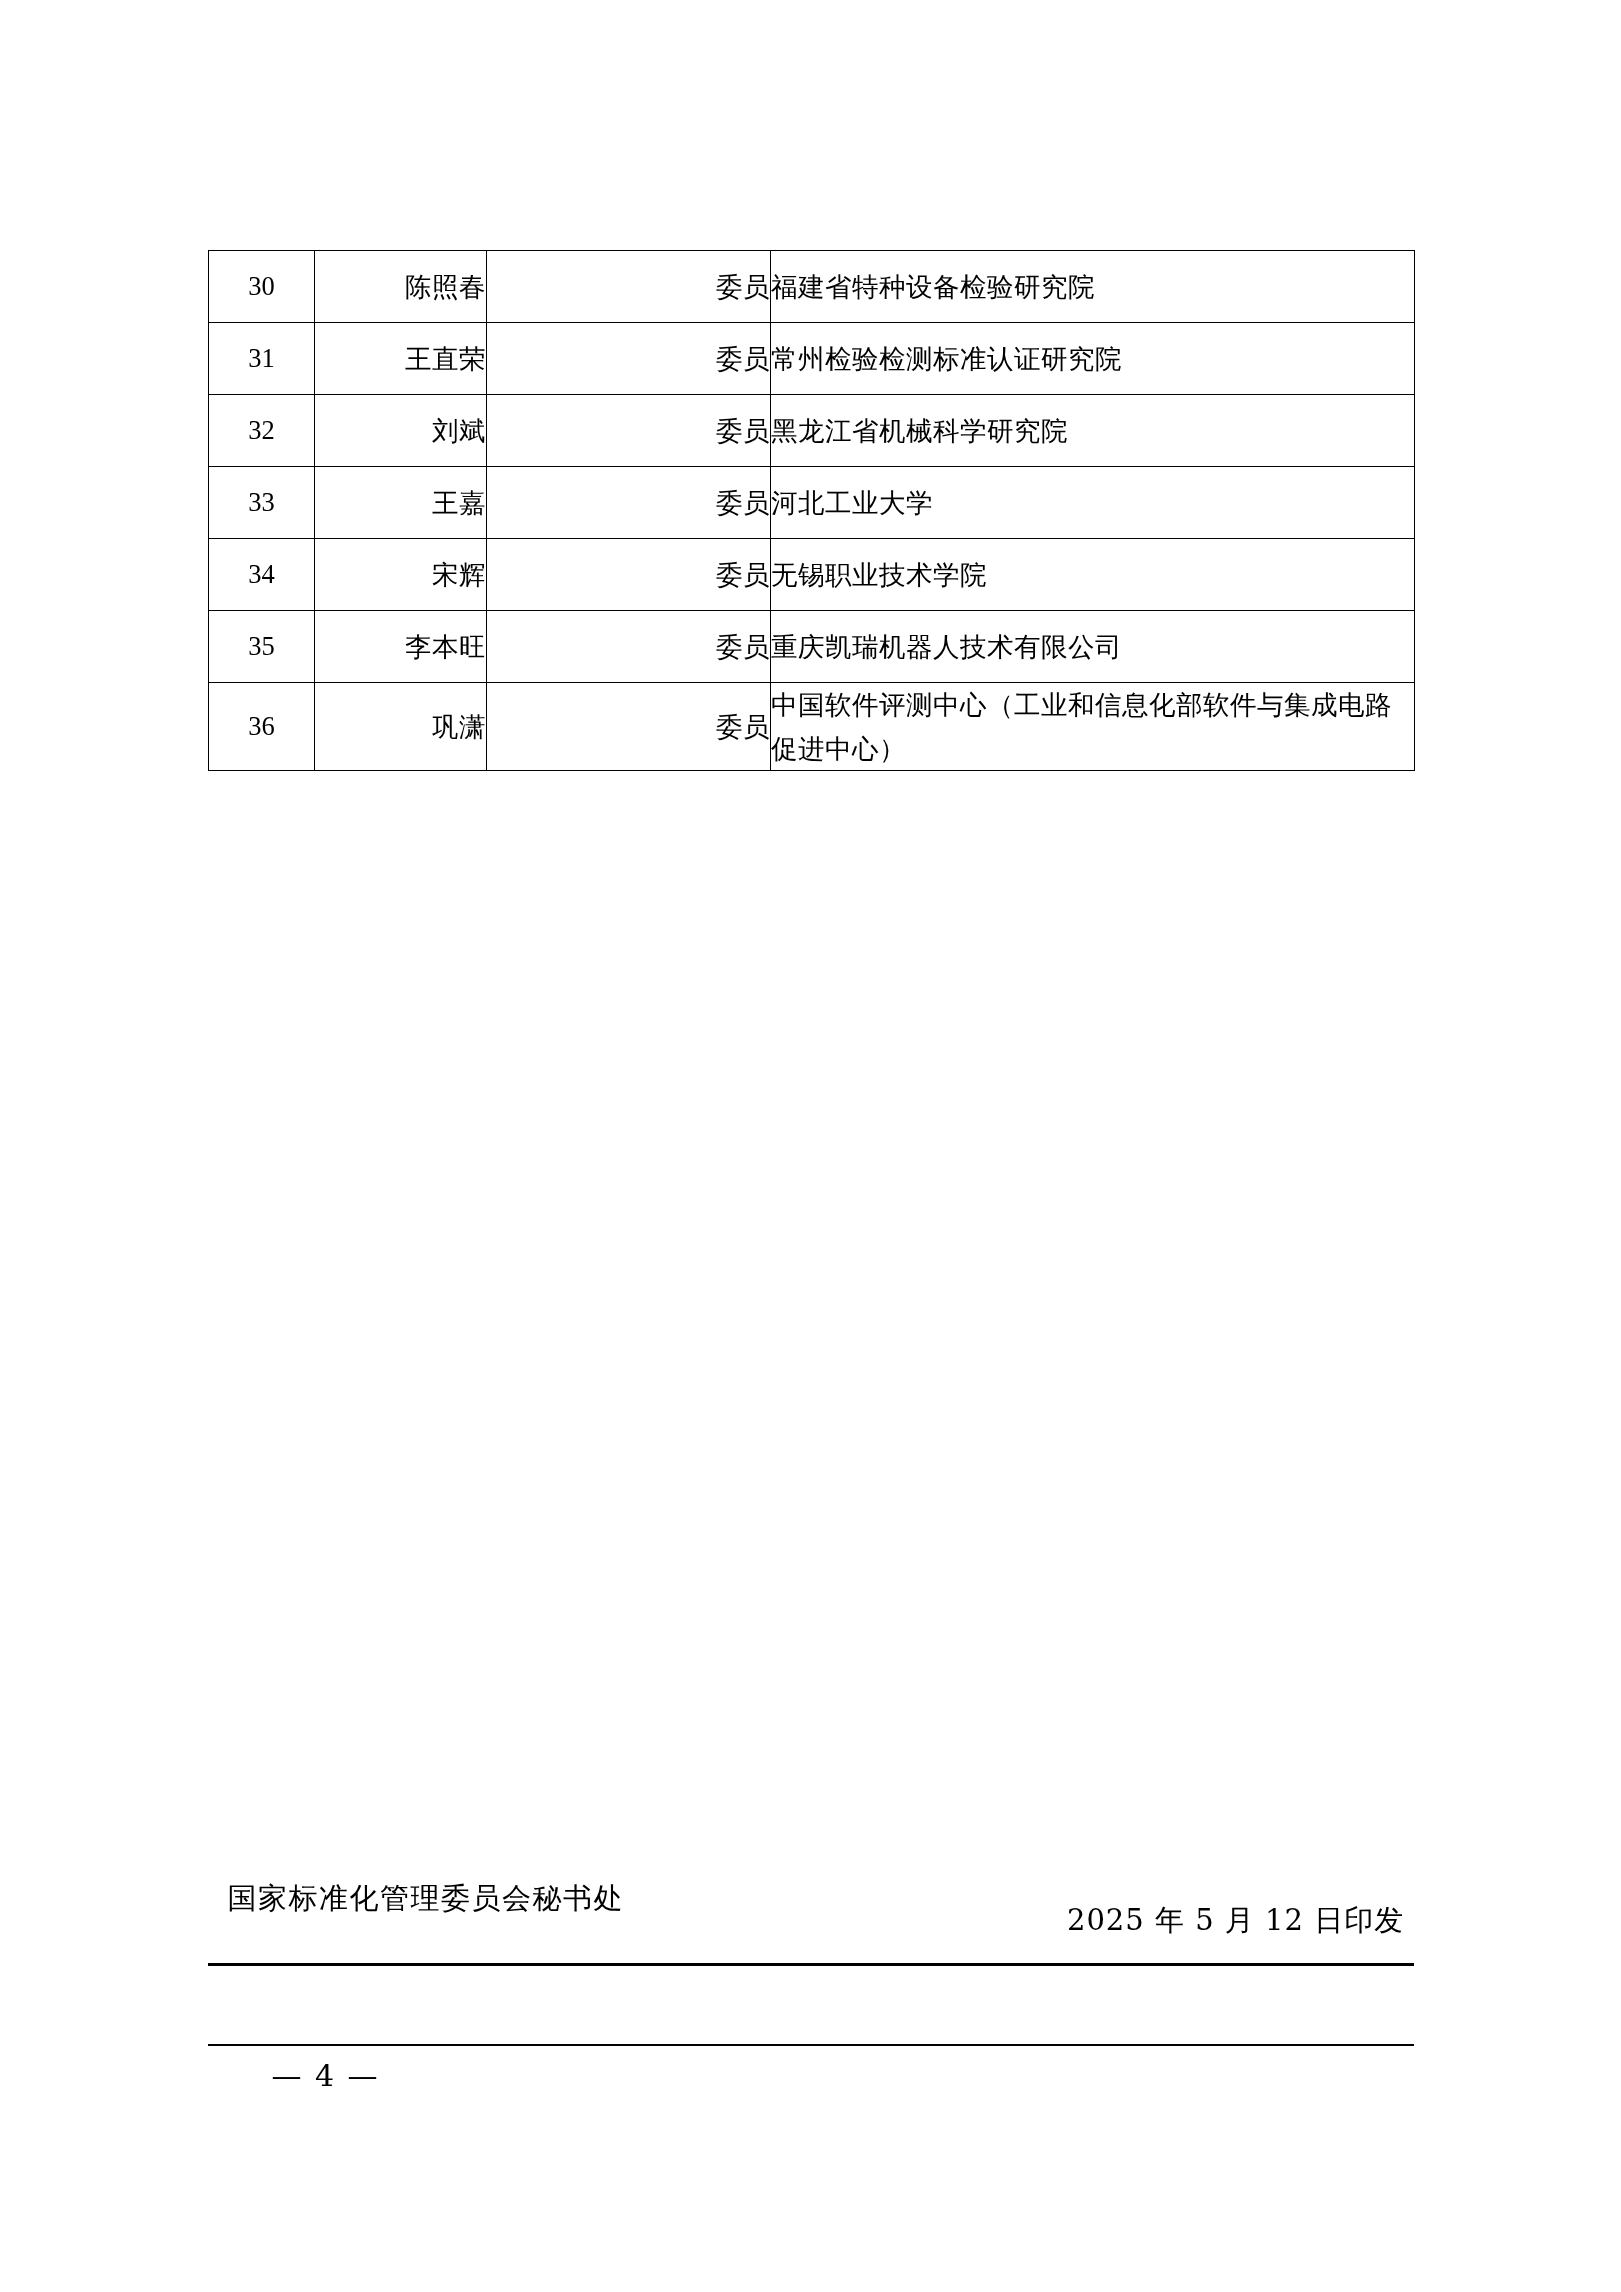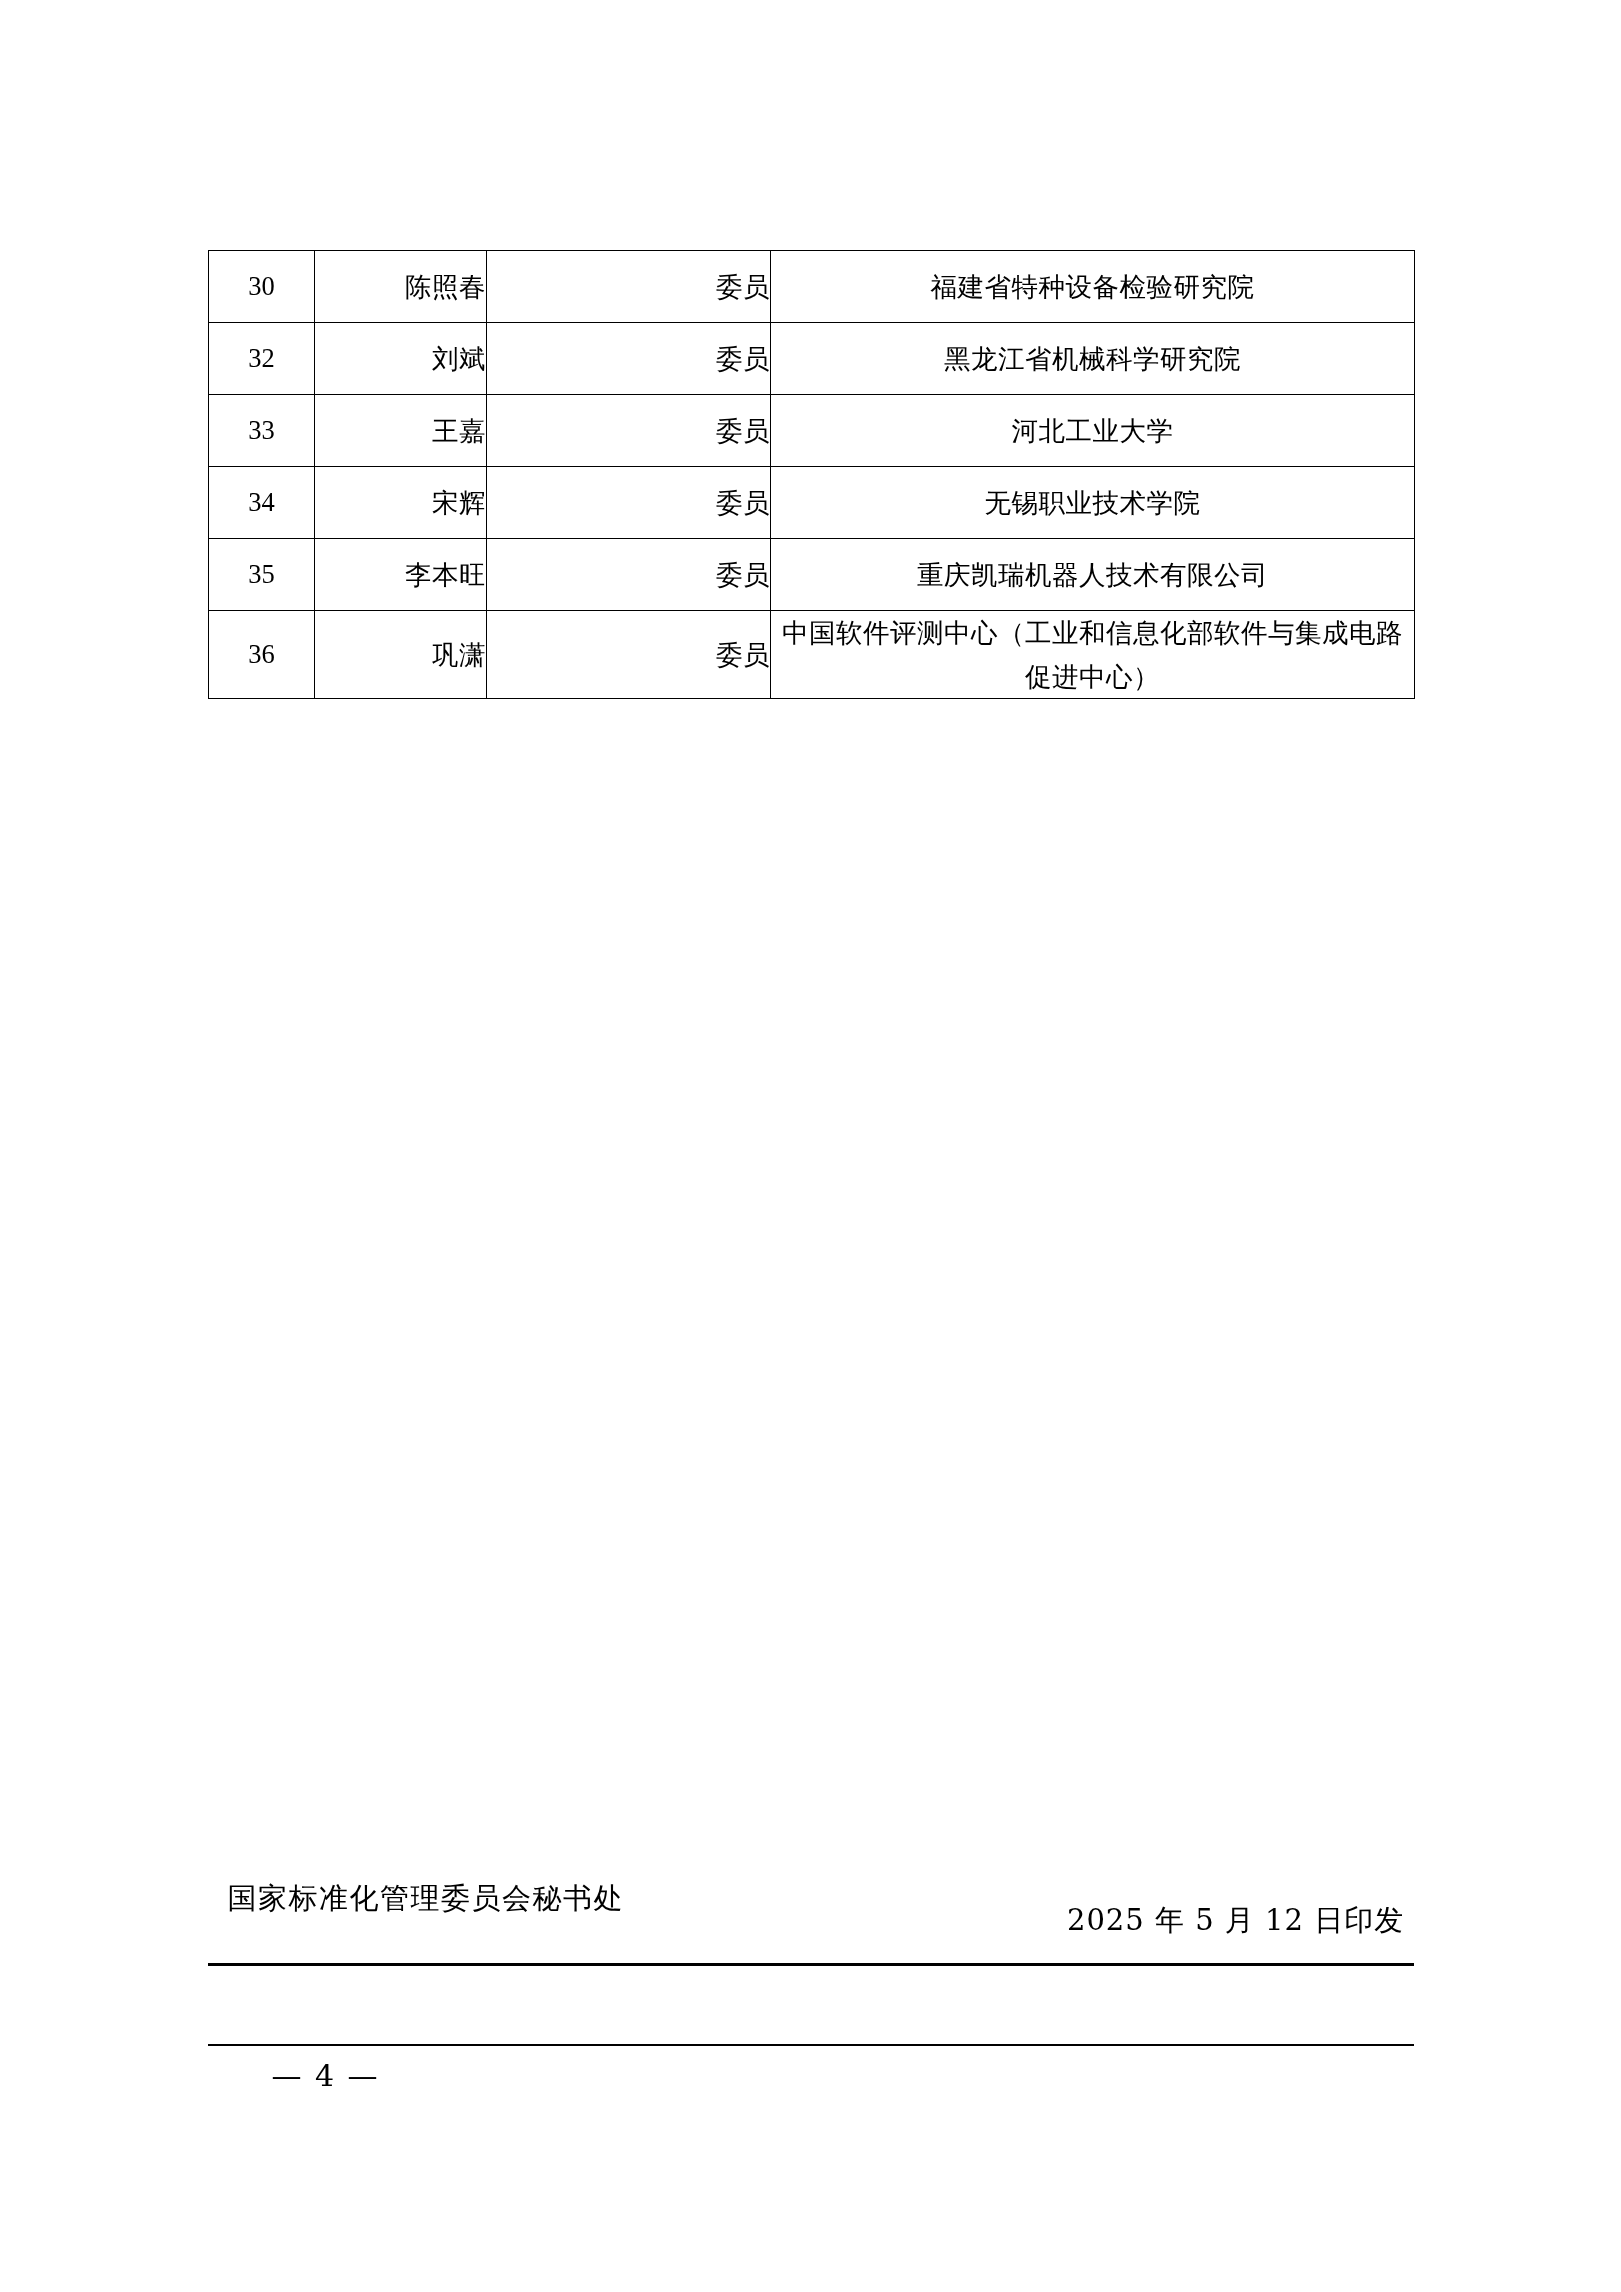--- a/index.html
+++ b/index.html
@@ -50,21 +50,21 @@
     font-family: "DejaVu Serif", "Liberation Serif", serif;
     letter-spacing: 0.5px;
     height: 71px;
   }
   .cell-no {
     text-align: center;
     font-size: 26.5px;
     font-family: "Liberation Serif", "DejaVu Serif", serif;
   }
   .cell-org {
-    text-align: center;
+    text-align: left;
     padding: 7.8px 13.7px 7.8px 15.7px;
     letter-spacing: 0.5px;
   }
   .cell-org.two-line {
     line-height: 1.65;
   }
 
   
   .footer-rule-top {
     position: absolute;
@@ -126,20 +126,26 @@
       <col class="col-org">
     </colgroup>
     <tbody>
       <tr>
         <td class="cell-no">30</td>
         <td class="cell-center">陈照春</td>
         <td class="cell-center">委员</td>
         <td class="cell-org">福建省特种设备检验研究院</td>
       </tr>
       <tr>
+        <td class="cell-no">31</td>
+        <td class="cell-center">王直荣</td>
+        <td class="cell-center">委员</td>
+        <td class="cell-org">常州检验检测标准认证研究院</td>
+      </tr>
+      <tr>
         <td class="cell-no">32</td>
         <td class="cell-center">刘斌</td>
         <td class="cell-center">委员</td>
         <td class="cell-org">黑龙江省机械科学研究院</td>
       </tr>
       <tr>
         <td class="cell-no">33</td>
         <td class="cell-center">王嘉</td>
         <td class="cell-center">委员</td>
         <td class="cell-org">河北工业大学</td>

